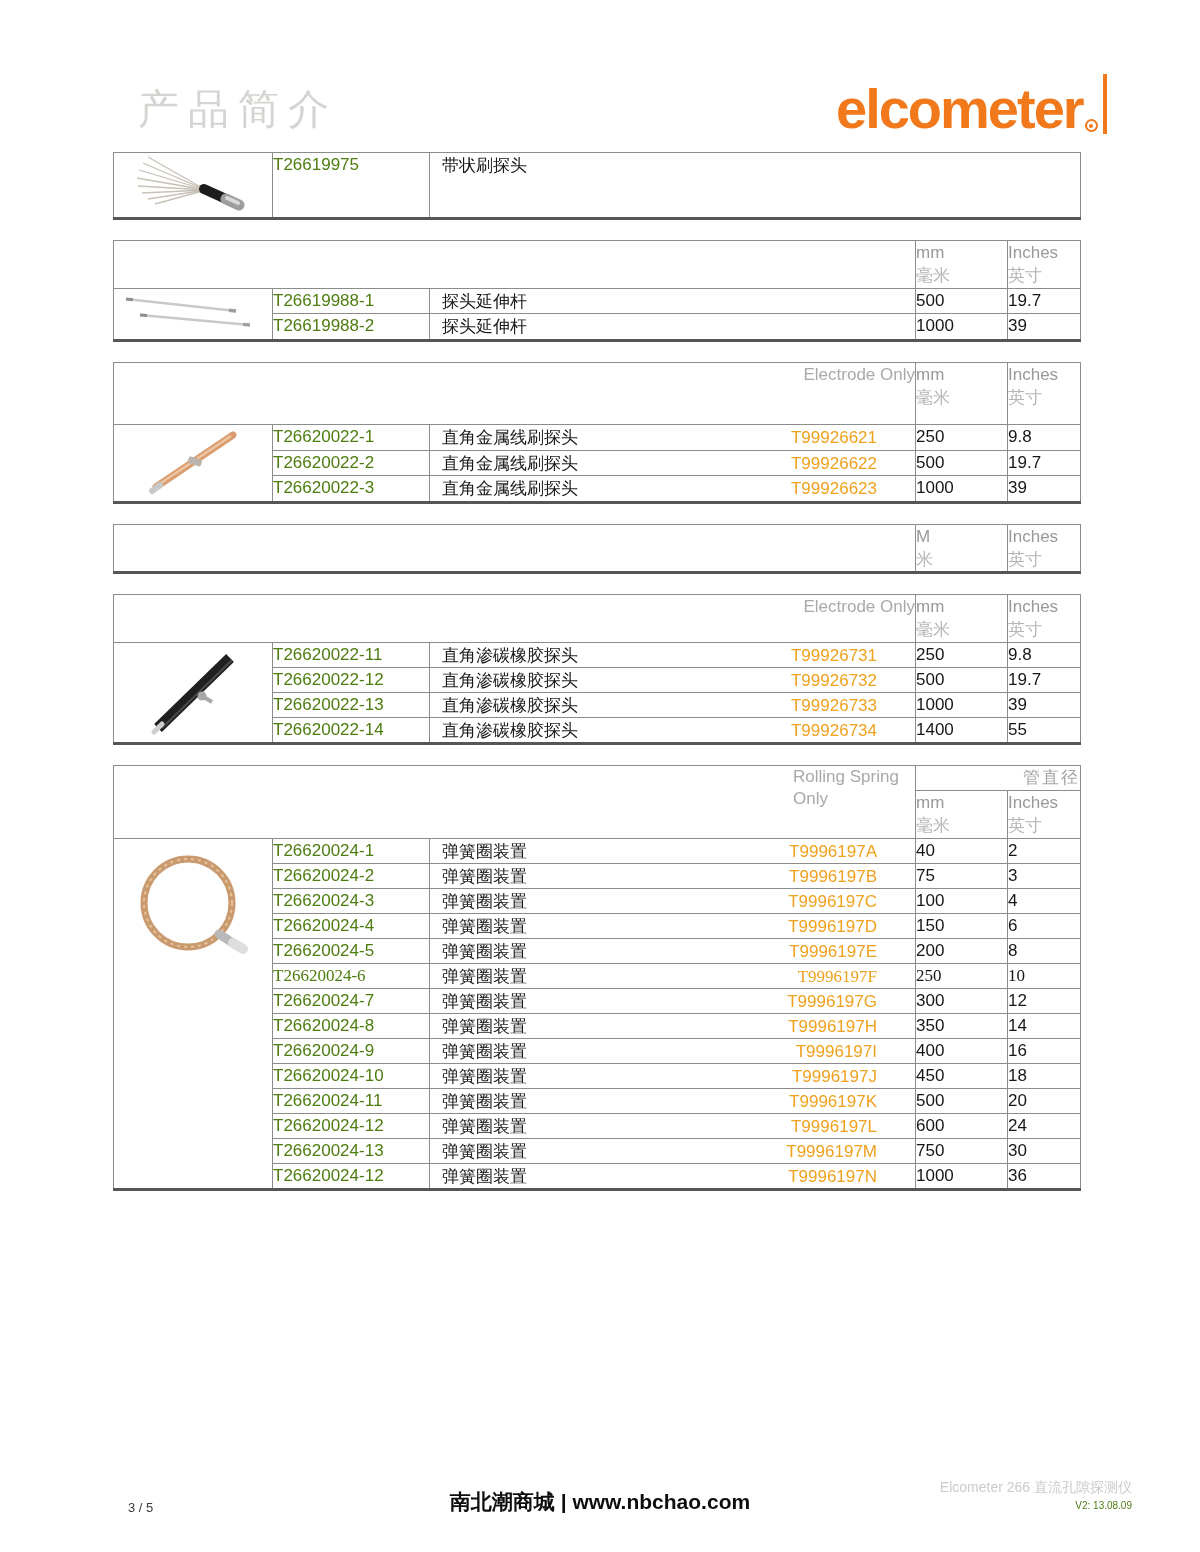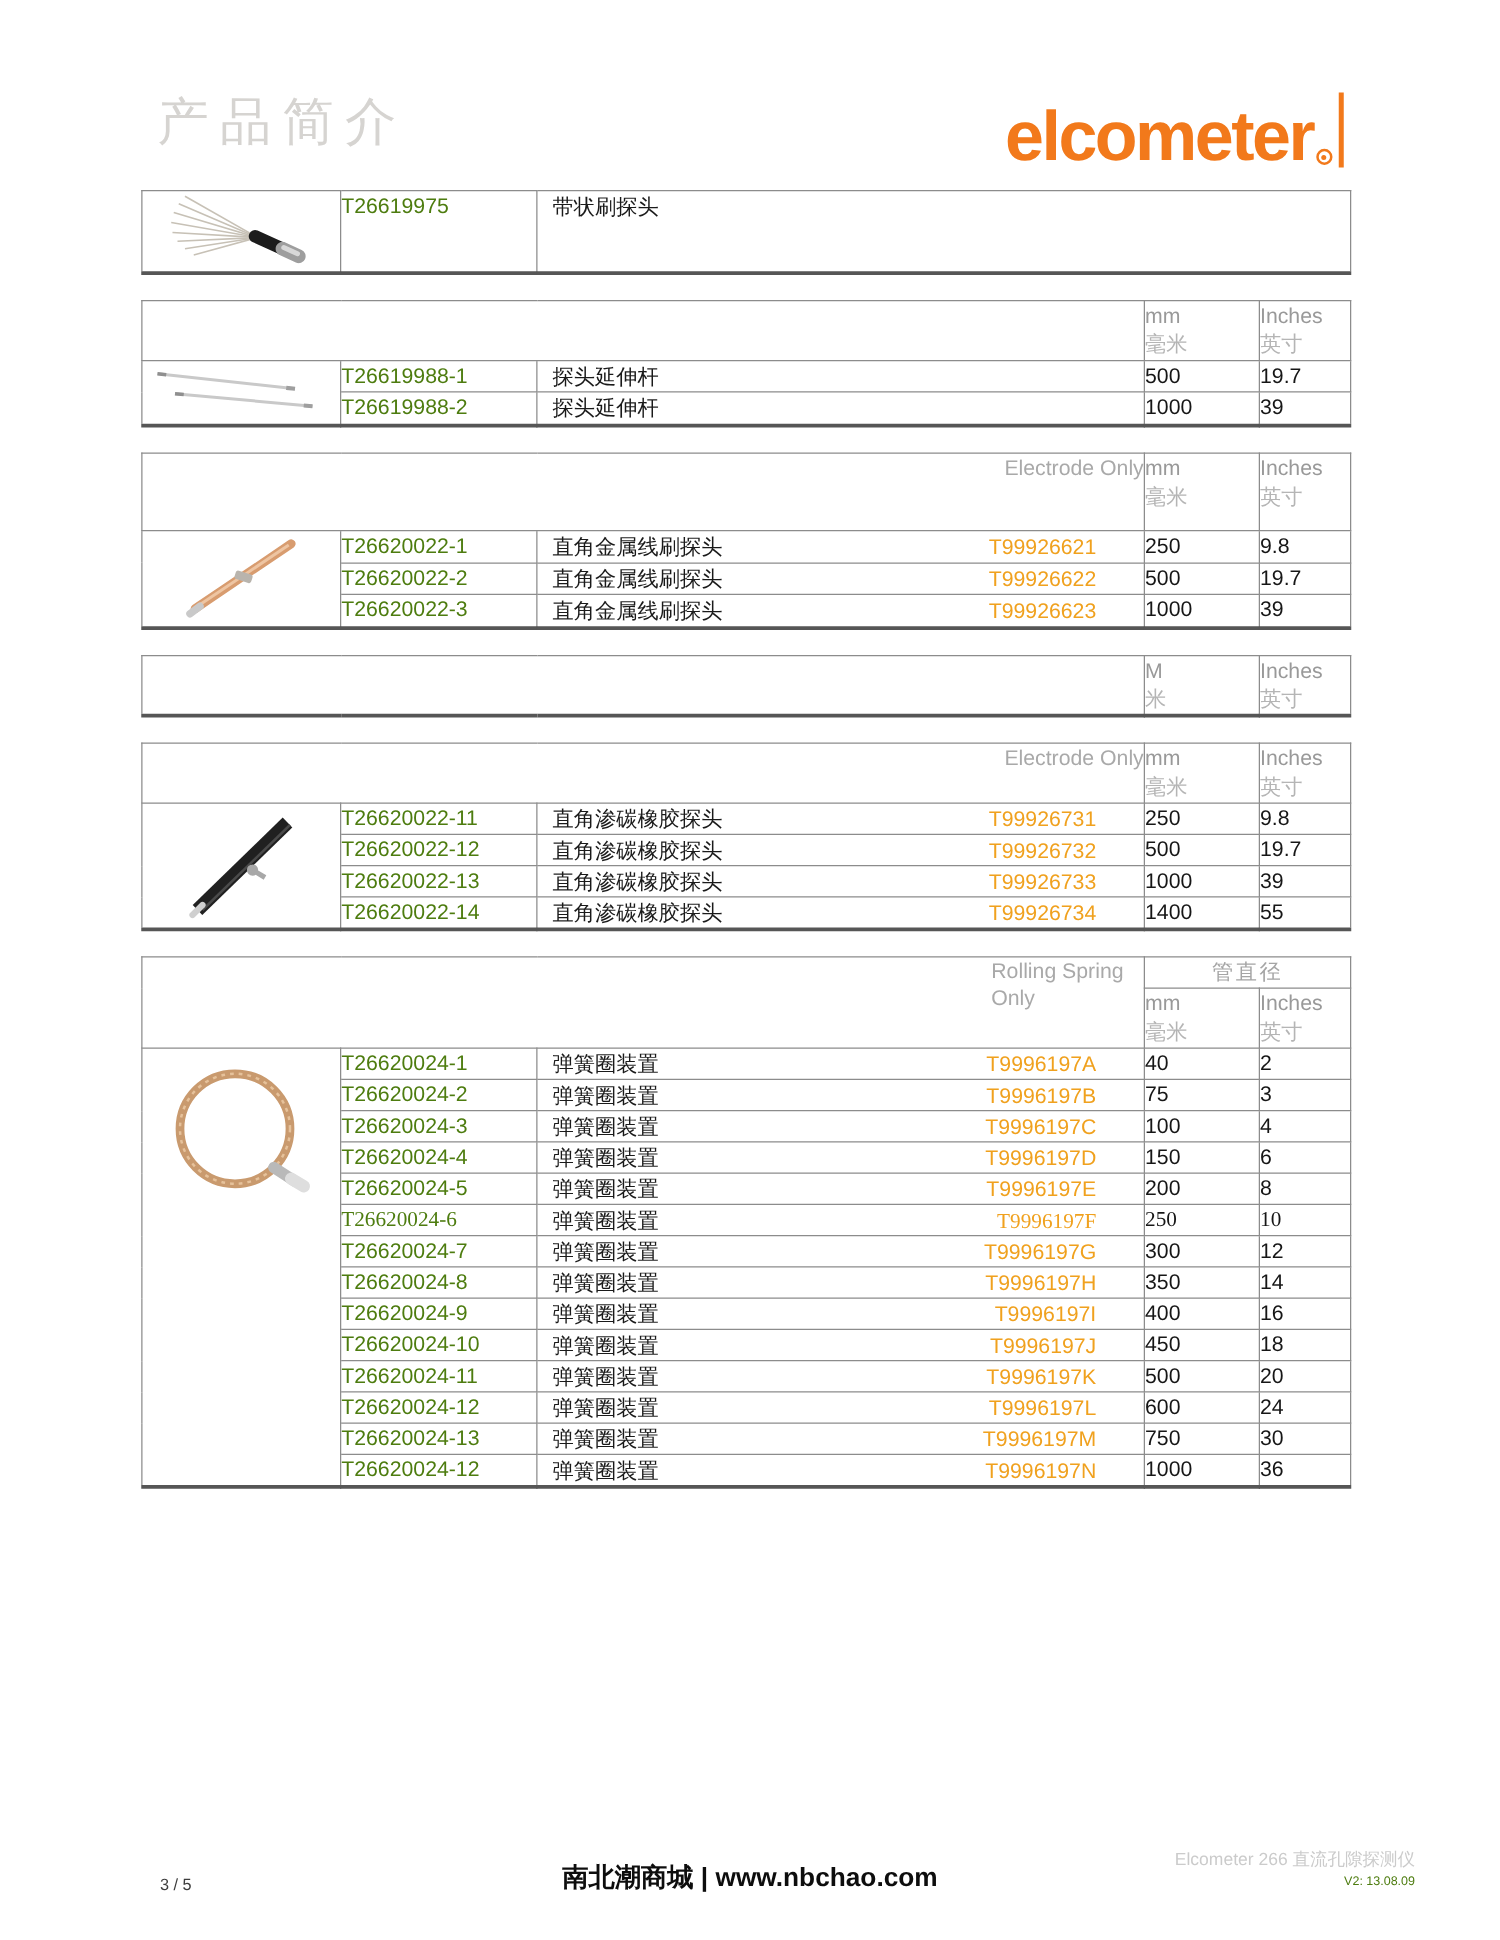--- a/index.html
+++ b/index.html
@@ -3,26 +3,26 @@
 <meta charset="utf-8">
 <style>
   html,body{margin:0;padding:0;background:#ffffff;}
   body{
     width:1200px;height:1552px;position:relative;
     font-family:"Liberation Sans","DejaVu Sans",sans-serif;
     color:#1a1a1a;overflow:hidden;
   }
   
   .page-title{
-    position:absolute;left:126px;top:70px;margin:0;
+    position:absolute;left:126px;top:70px;margin:12px;
     font-family:"DejaVu Serif","Liberation Serif",serif;
     font-size:41px;font-weight:400;letter-spacing:9px;color:#d6d4d1;
   }
   .logo{
-    position:absolute;top:74px;left:804px;display:flex;align-items:flex-end;
+    position:absolute;top:74px;left:836px;display:flex;align-items:flex-end;
   }
   .logo-text{
     font-size:56px;line-height:50px;font-weight:700;letter-spacing:-2px;
     color:#F2791B;font-family:"Liberation Sans",sans-serif;
   }
   .logo-reg{
     width:9px;height:9px;border:2px solid #F2791B;border-radius:50%;
     margin:0 2px 2px 2px;position:relative;flex:0 0 auto;
   }
   .logo-reg::after{
@@ -52,21 +52,21 @@
   td.hleft{
     text-align:right;vertical-align:middle;color:#a9a9a9;
     padding:0 14px 0 0;font-size:17px;
   }
   .hleft-inner{display:inline-block;text-align:left;line-height:22px;}
   .hleft-inner.wrap{width:122px;}
   td.hunit{vertical-align:top;padding:3px 0 0 8px;line-height:22px;}
   .u-en{color:#999999;font-size:17px;}
   .u-zh{color:#b5b5b5;font-size:17px;}
   td.hspan{
-    text-align:center;vertical-align:middle;color:#a5a5a5;font-size:17px;
+    text-align:right;vertical-align:middle;color:#a5a5a5;font-size:17px;
     letter-spacing:2px;
   }
   
   .footer-site{
     position:absolute;left:0;top:1488px;width:1200px;text-align:center;
     font-size:21px;font-weight:700;color:#0d0d0d;
   }
   .footer-right{
     position:absolute;right:68px;top:1476px;text-align:right;
   }

